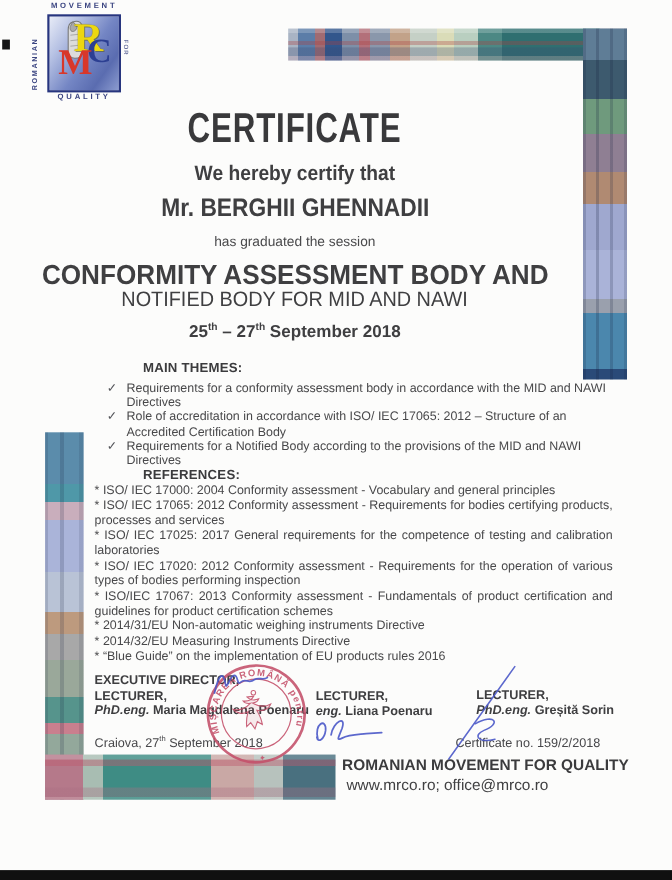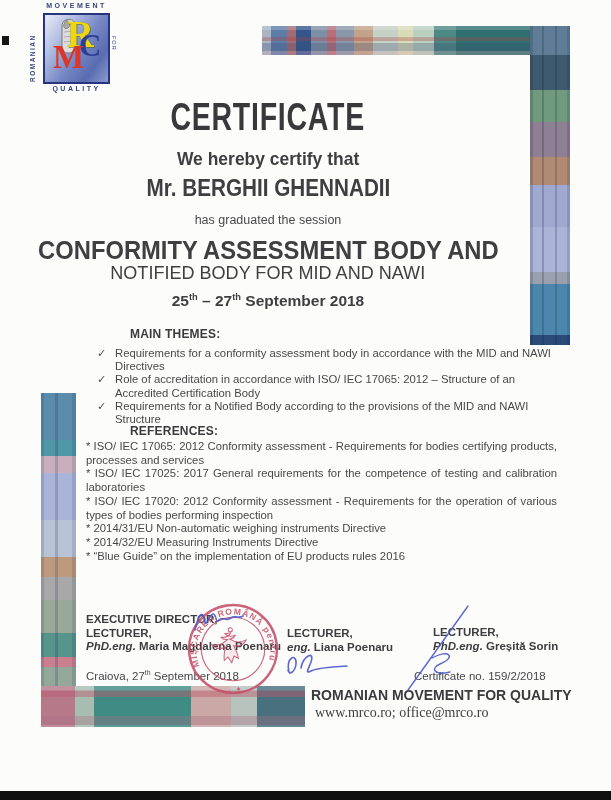--- a/index.html
+++ b/index.html
@@ -111,21 +111,21 @@
   .cert-no{position:absolute;left:414px;top:670px;z-index:2;font-size:11.5px;color:#47474a;}
 
   .stamp{position:absolute;left:186px;top:602px;z-index:3;transform:rotate(-8deg);opacity:.88;}
   .signature-svg{position:absolute;z-index:4;}
   .sgn1{left:193px;top:606px;}
   .sgn2{left:283px;top:646px;}
   .sgn3{left:398px;top:598px;}
 
   
   .f-org{position:absolute;left:311px;top:687px;z-index:2;font-size:14px;font-weight:bold;color:#3b3b3d;}
-  .f-contact{position:absolute;left:315px;top:705px;z-index:2;font-size:14px;color:#404042;font-family:Liberation Serif, serif;}
+  .f-contact{position:absolute;left:315px;top:705px;z-index:2;font-size:14px;color:#404042;}
 </style>
 </head>
 <body>
 
 <div class="page">
 
   <div class="strip strip-top"></div>
   <div class="strip strip-right"></div>
   <div class="strip strip-left"></div>
   <div class="strip strip-bottom"></div>
@@ -162,29 +162,31 @@
     <div class="theme">
       <span class="check">✓</span>
       <span>Requirements for a conformity assessment body in accordance with the MID and NAWI Directives</span>
     </div>
     <div class="theme">
       <span class="check">✓</span>
       <span>Role of accreditation in accordance with ISO/ IEC 17065: 2012 – Structure of an Accredited Certification Body</span>
     </div>
     <div class="theme">
       <span class="check">✓</span>
-      <span>Requirements for a Notified Body according to the provisions of the MID and NAWI Structure</span>
+      <span>Requirements for a Notified Body according to the provisions of the MID and NAWI Directives</span>
     </div>
   </div>
 
   <div class="sec-head ref-head">REFERENCES:</div>
   <div class="refs">
+    <p>* ISO/ IEC 17000: 2004 Conformity assessment - Vocabulary and general principles</p>
     <p>* ISO/ IEC 17065: 2012 Conformity assessment - Requirements for bodies certifying products, processes and services</p>
     <p>* ISO/ IEC 17025: 2017 General requirements for the competence of testing and calibration laboratories</p>
     <p>* ISO/ IEC 17020: 2012 Conformity assessment - Requirements for the operation of various types of bodies performing inspection</p>
+    <p>* ISO/IEC 17067: 2013 Conformity assessment - Fundamentals of product certification and guidelines for product certification schemes</p>
     <p>* 2014/31/EU Non-automatic weighing instruments Directive</p>
     <p>* 2014/32/EU Measuring Instruments Directive</p>
     <p>* “Blue Guide” on the implementation of EU products rules 2016</p>
   </div>
 
   <div class="sigcol sig1">
     <div>EXECUTIVE DIRECTOR,</div>
     <div>LECTURER,</div>
     <div><span class="ital">PhD.eng.</span> <span>Maria Magdalena Poenaru</span></div>
   </div>

